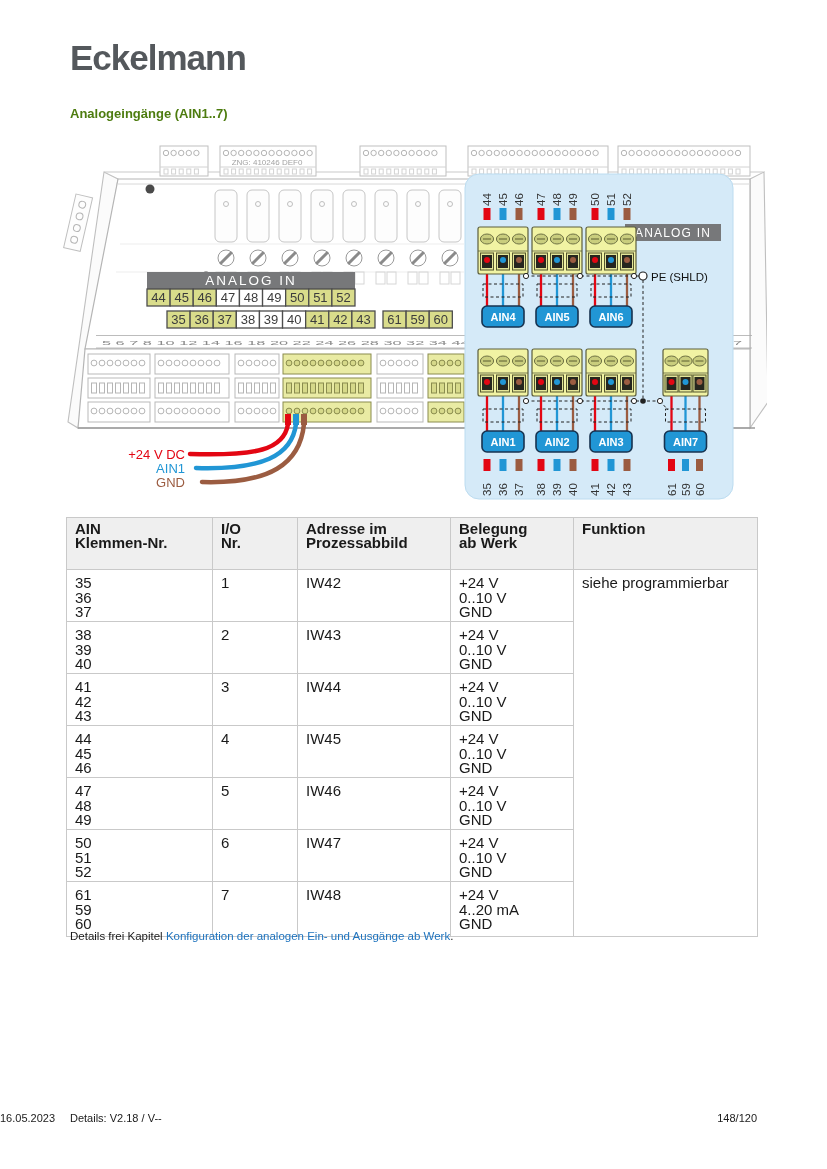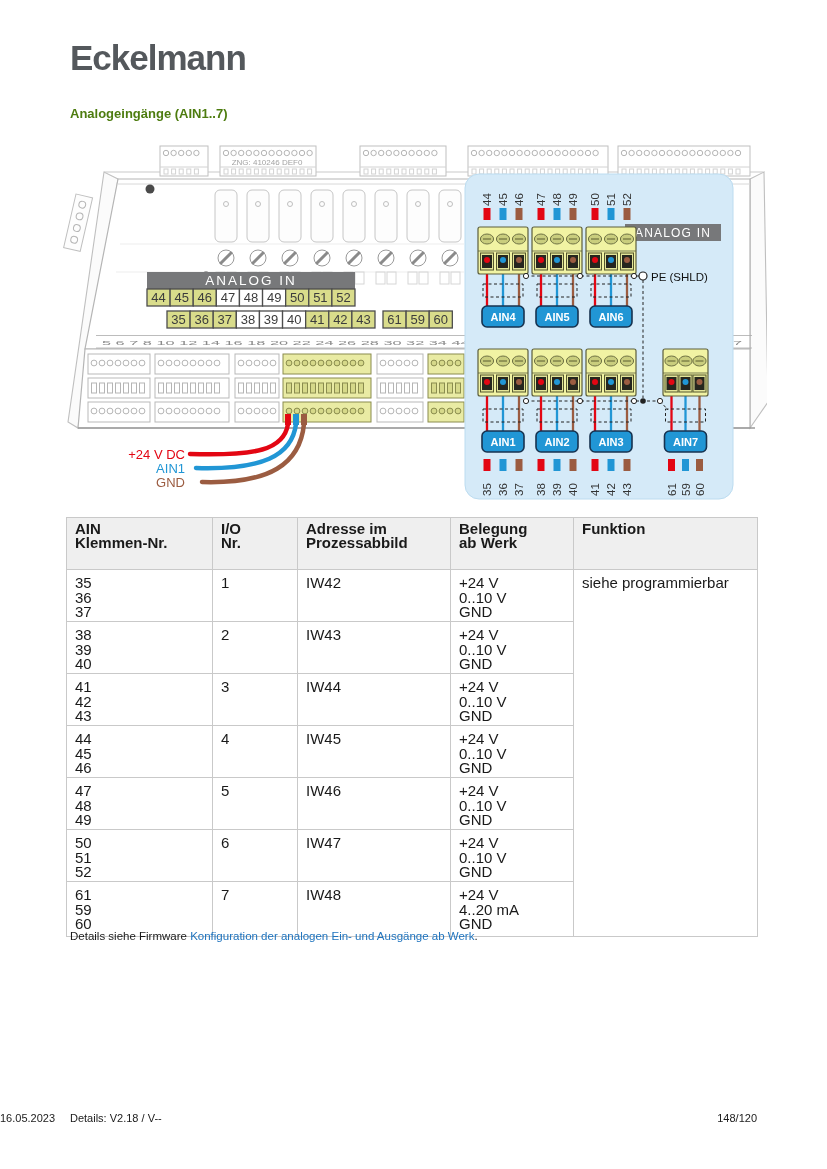--- a/index.html
+++ b/index.html
@@ -730,20 +730,20 @@
         </tr>
         <tr class="last">
           <td>61<br>59<br>60</td>
           <td>7</td>
           <td>IW48</td>
           <td>+24 V<br>4..20 mA<br>GND</td>
         </tr>
       </tbody>
   </table>
 
-  <p class="details"><span>Details siehe Firmware </span><a>Konfiguration der analogen Ein- und Ausgänge ab Werk</a><span>.</span></p>
+  <p class="details"><span>Details frei Kapitel </span><a>Konfiguration der analogen Ein- und Ausgänge ab Werk</a><span>.</span></p>
 
   <div class="footer">
     <span class="fl">Details: V2.18 / V--</span>
     <span class="fc">16.05.2023</span>
     <span class="fr">148/120</span>
   </div>
 </div>
 
 </body></html>

